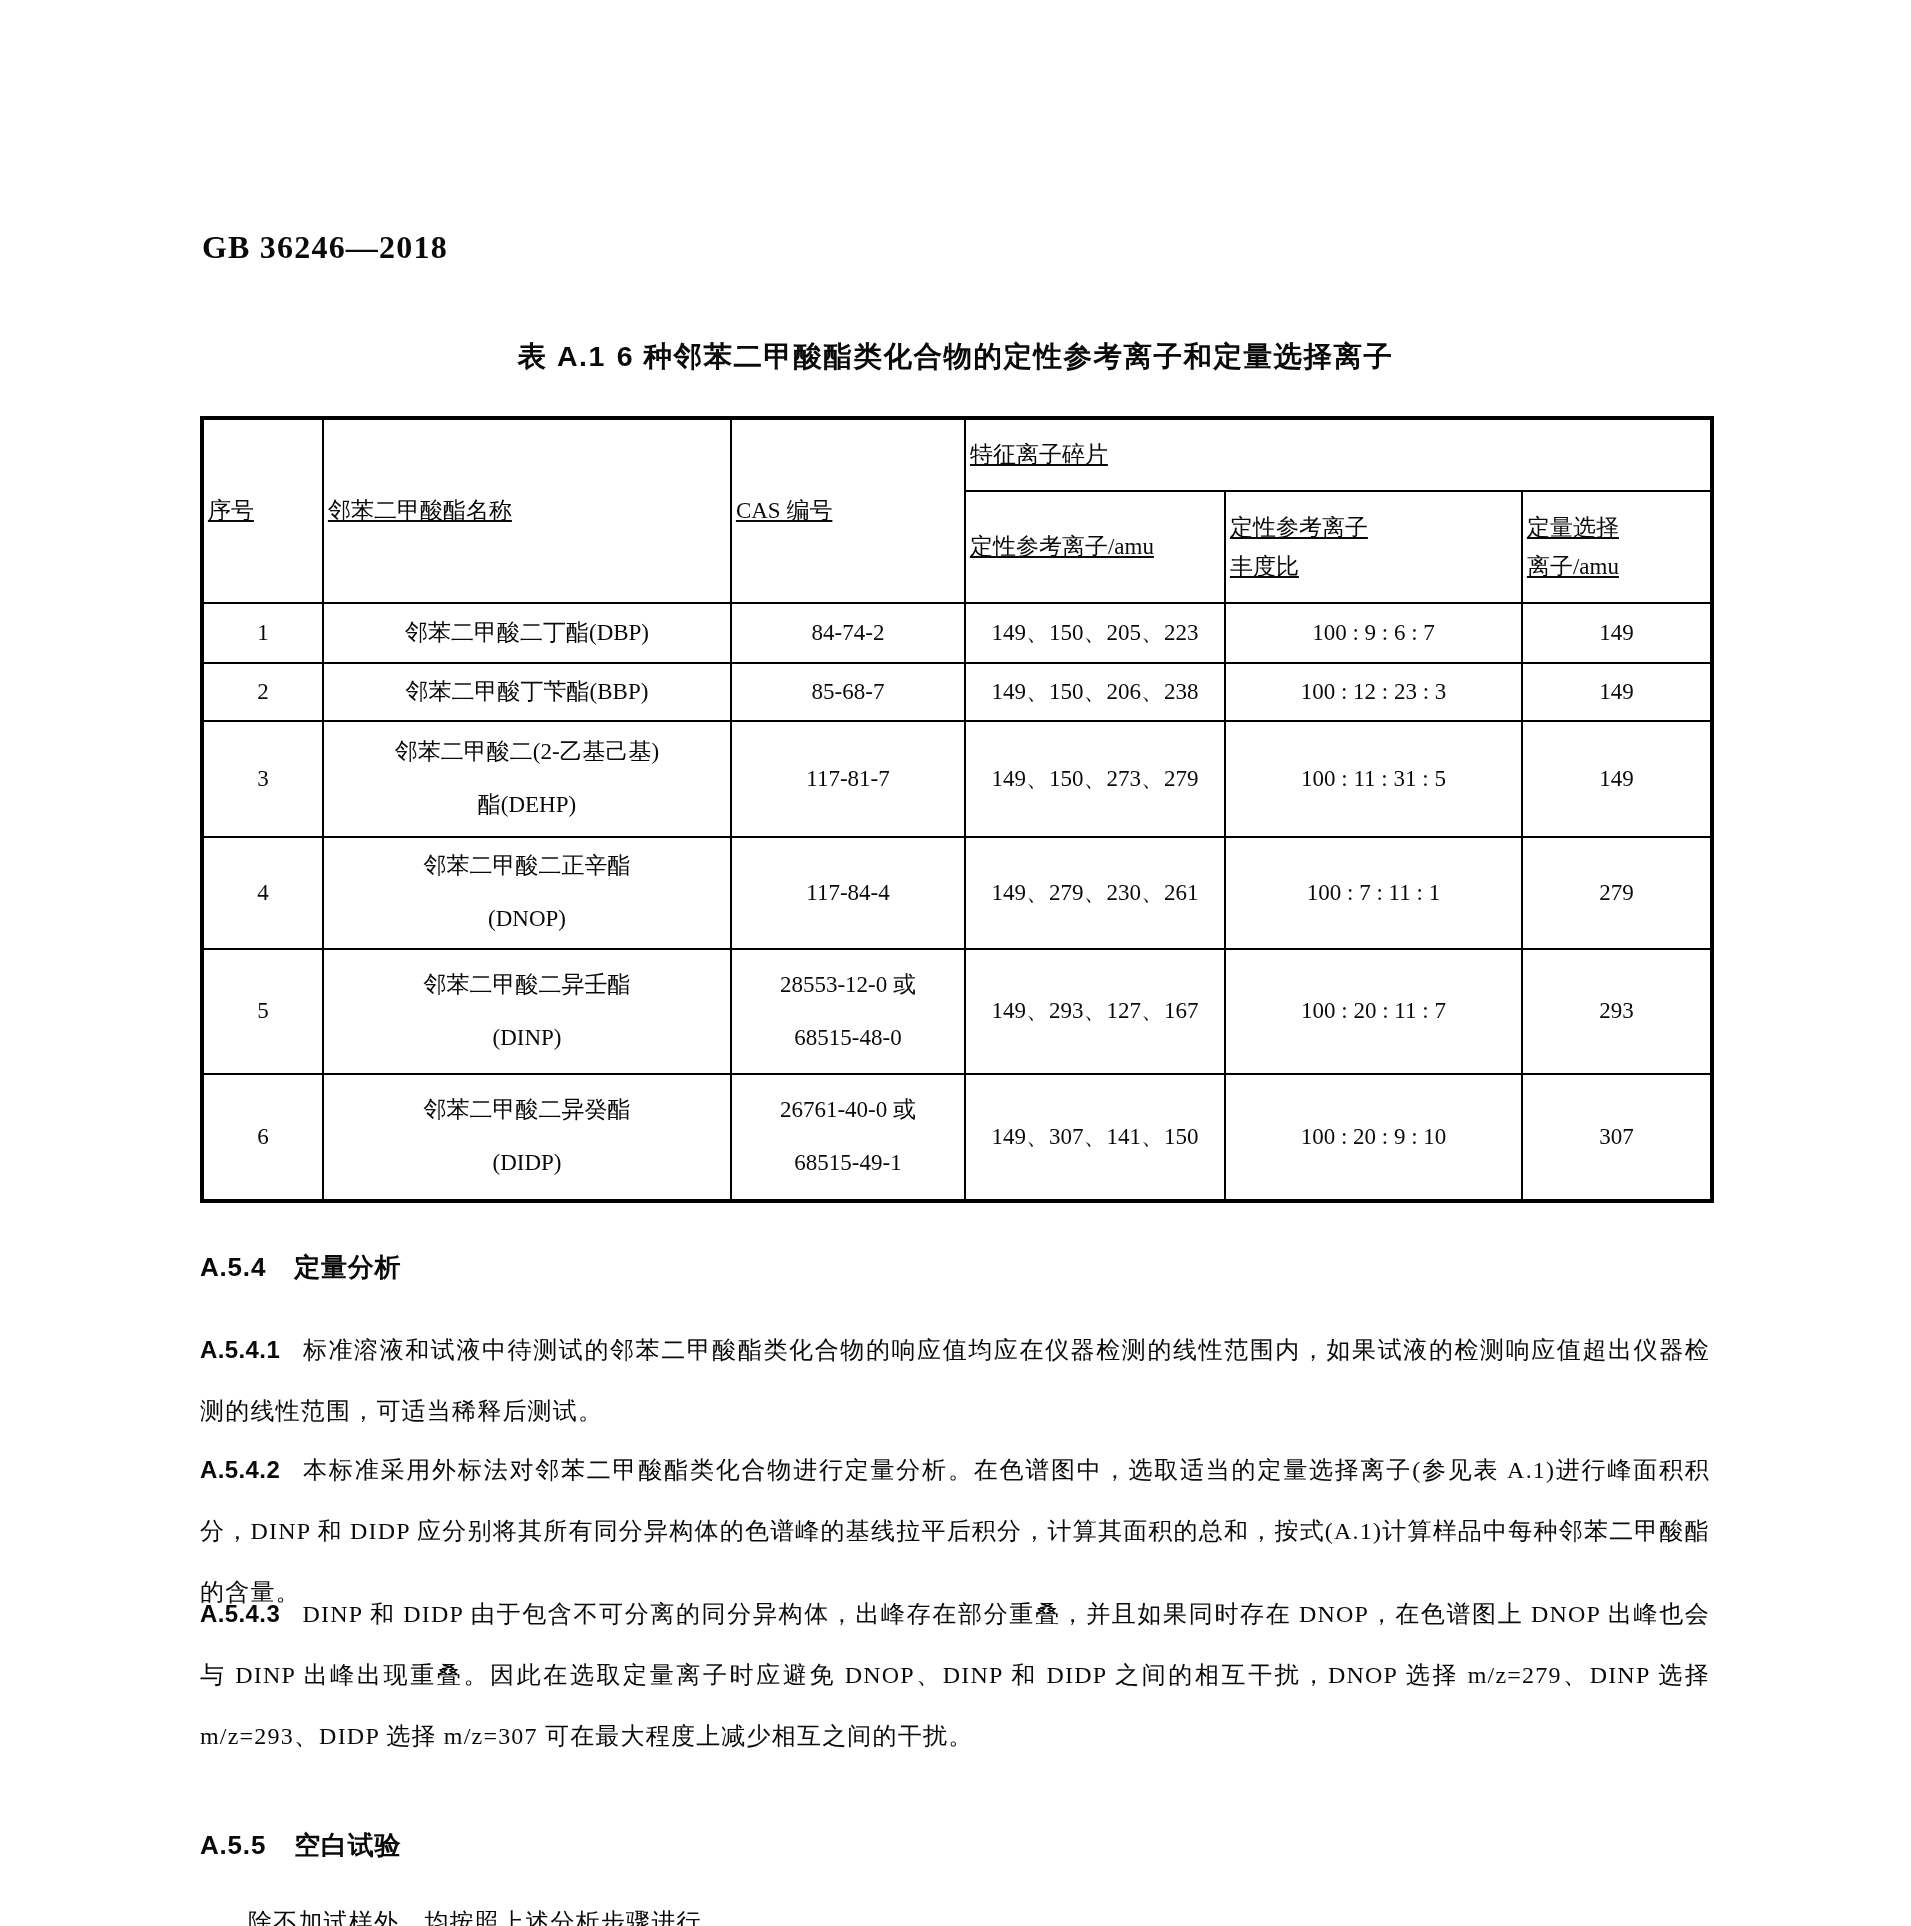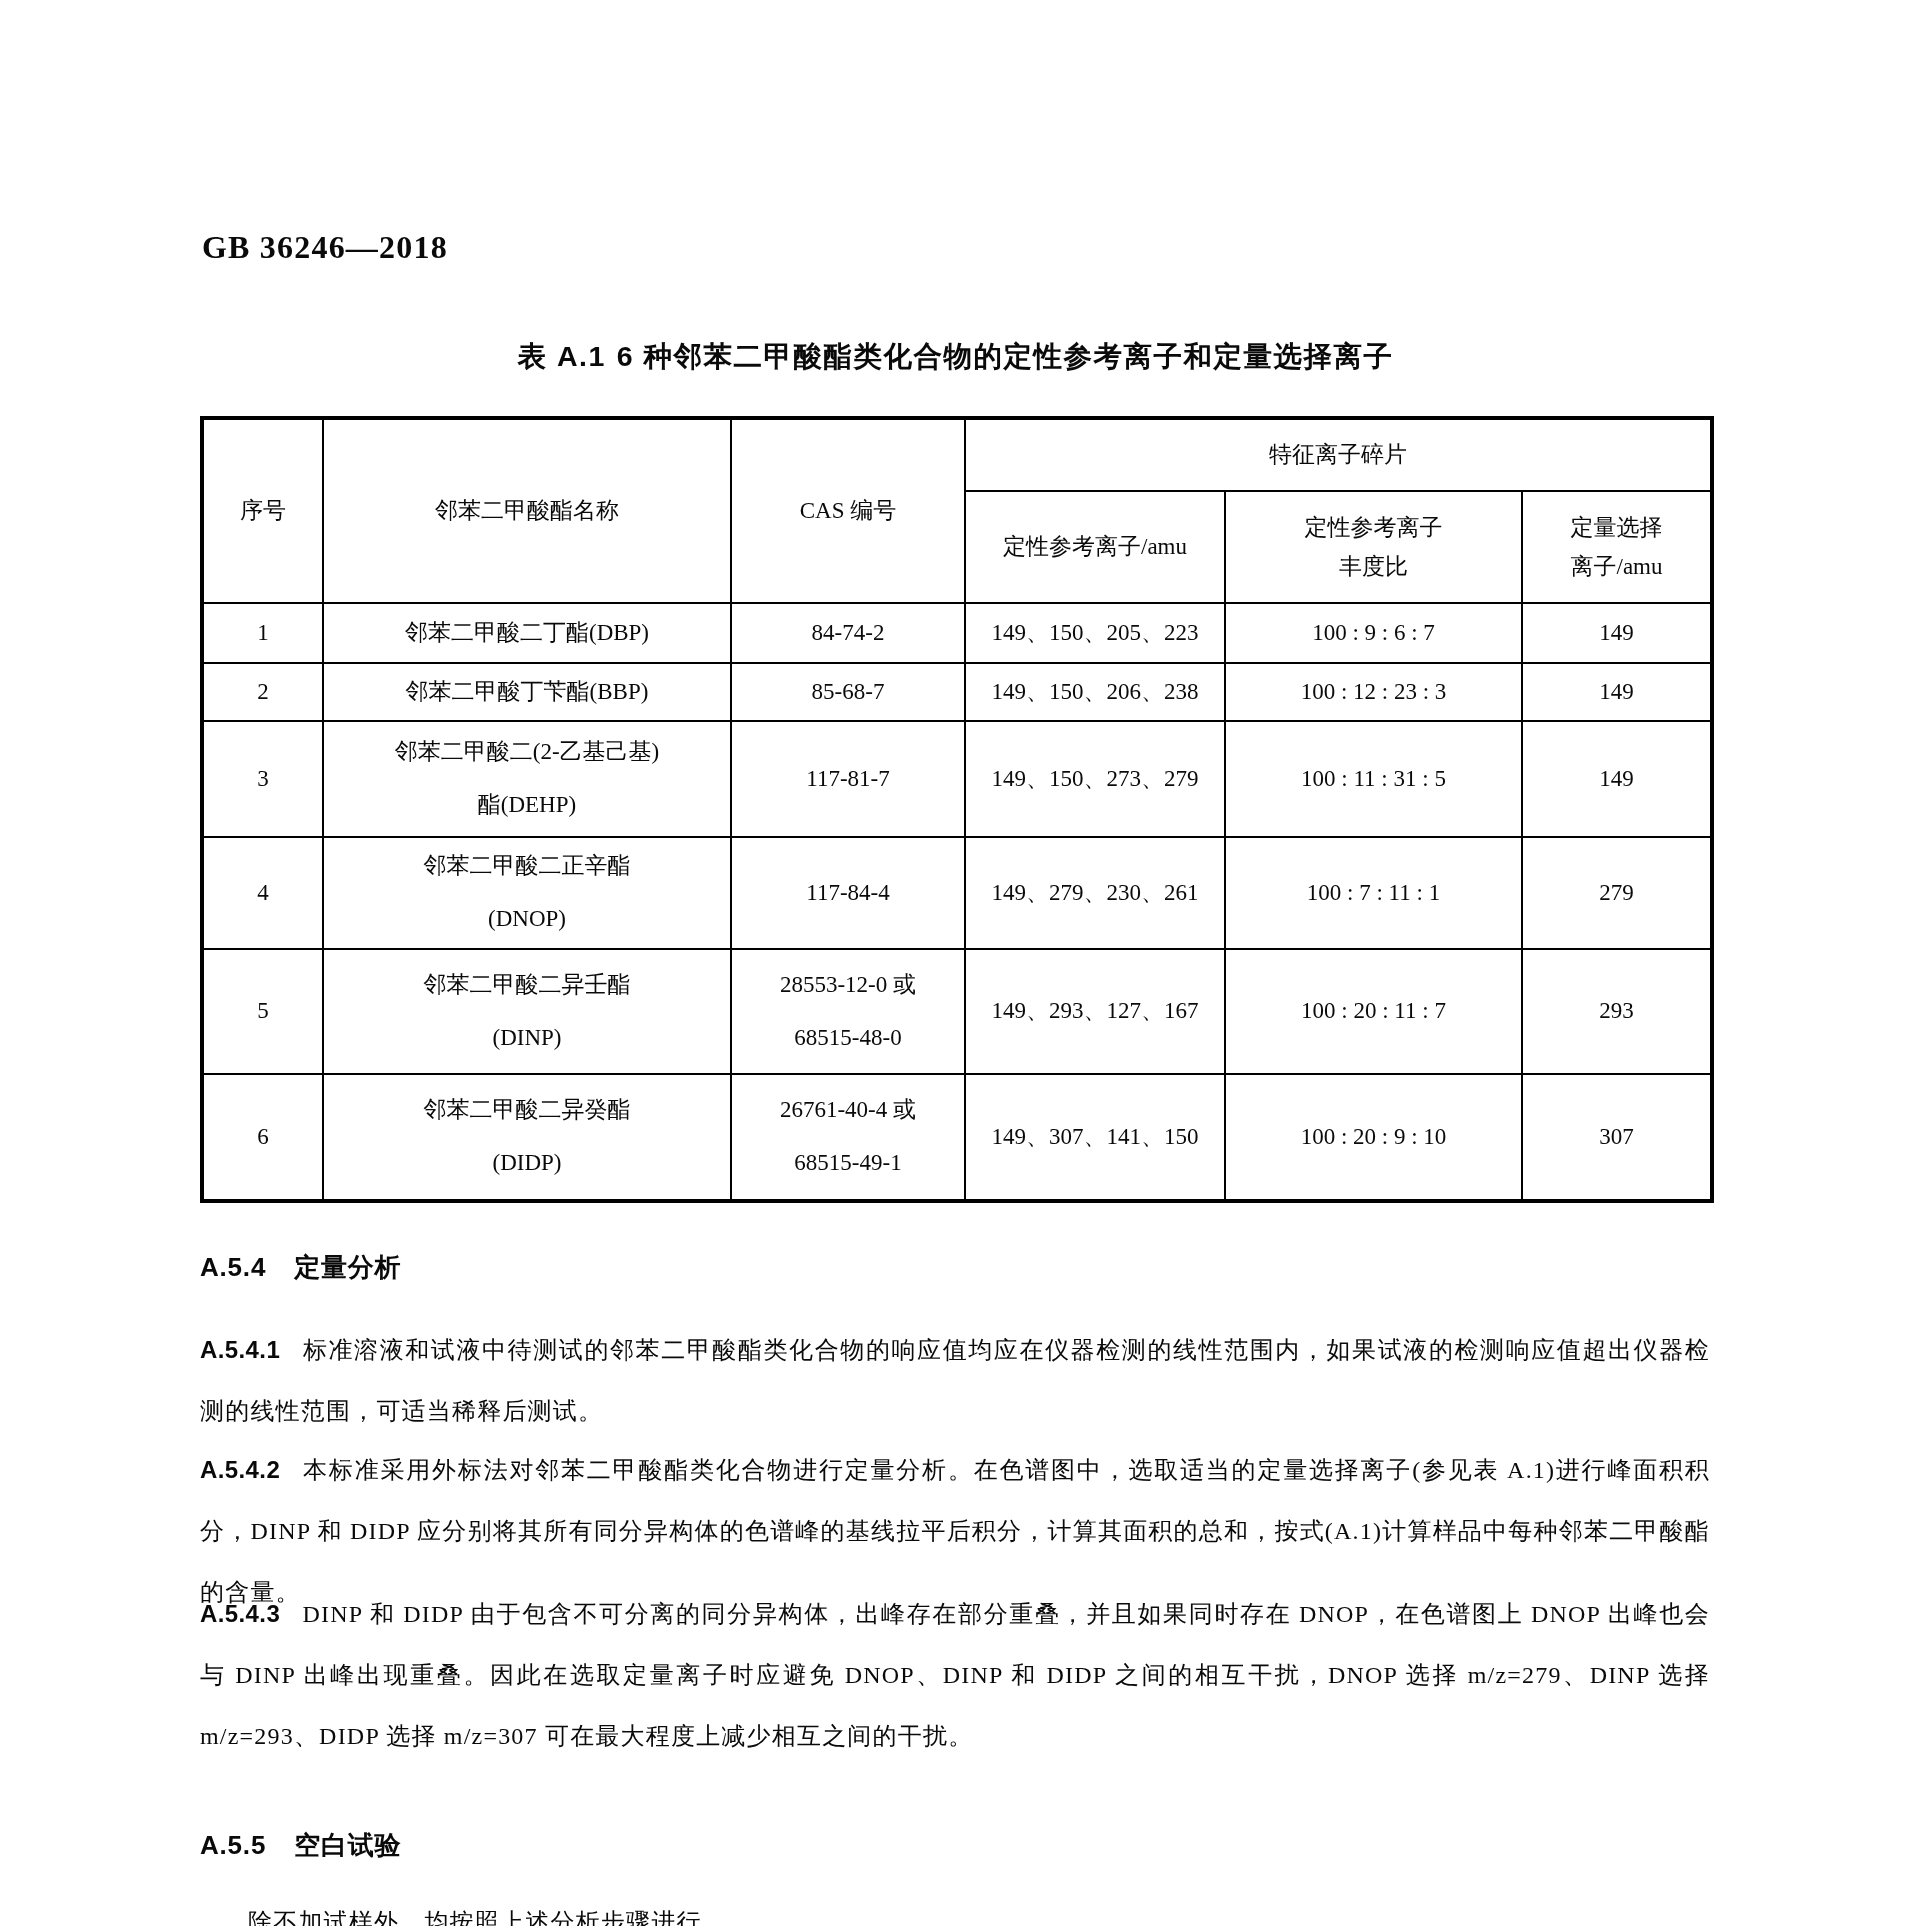--- a/index.html
+++ b/index.html
@@ -26,22 +26,22 @@
   table.ions-table{
     position:absolute;left:200px;top:416px;width:1510px;
     border-collapse:collapse;table-layout:fixed;
     font-size:23px;
   }
   table.ions-table,table.ions-table th,table.ions-table td{
     border:2.3px solid #000;
   }
   table.ions-table{border-width:4.2px;}
   table.ions-table th{
-    font-weight:400;text-align:center;vertical-align:middle;
-    padding:0 3.9px;line-height:1.7;
+    font-weight:400;text-align:left;vertical-align:middle;
+    padding:0 3.9px;line-height:1.7;text-decoration:underline;
   }
   table.ions-table td{
     text-align:center;vertical-align:middle;
     padding:0 5.4px;line-height:2.3;
   }
   tr.hdr1{height:73px;}
   tr.hdr2{height:112px;}
   tr.r1{height:60px;}
   tr.r2{height:58px;}
   tr.r3{height:116px;}
@@ -157,21 +157,21 @@
         <td>100 : 20 : 11 : 7</td>
         <td>293</td>
       </tr>
       <tr class="r6">
         <td>6</td>
         <td>
           <span>邻苯二甲酸二异癸酯</span><br>
           <span>(DIDP)</span>
         </td>
         <td>
-          <span>26761-40-4 或</span><br>
+          <span>26761-40-0 或</span><br>
           <span>68515-49-1</span>
         </td>
         <td>149、307、141、150</td>
         <td>100 : 20 : 9 : 10</td>
         <td>307</td>
       </tr>
     </tbody>
   </table>
 
   <div class="sec-heading" style="top:1250px">

